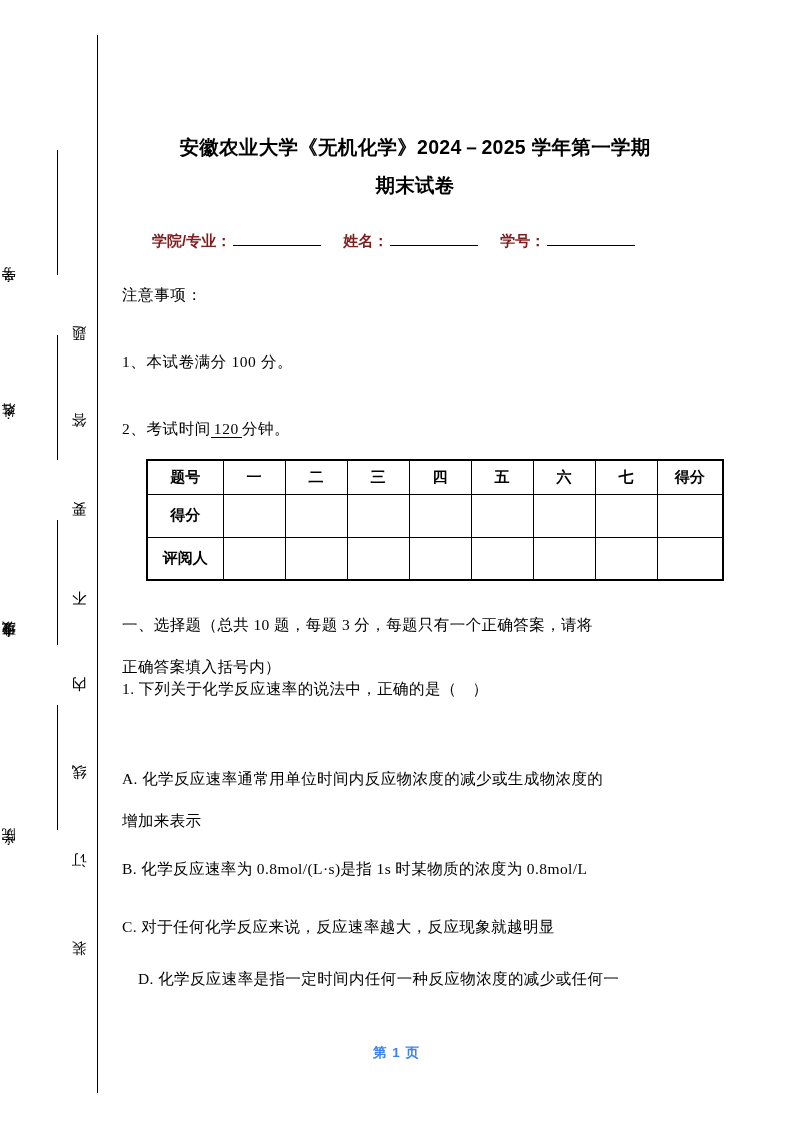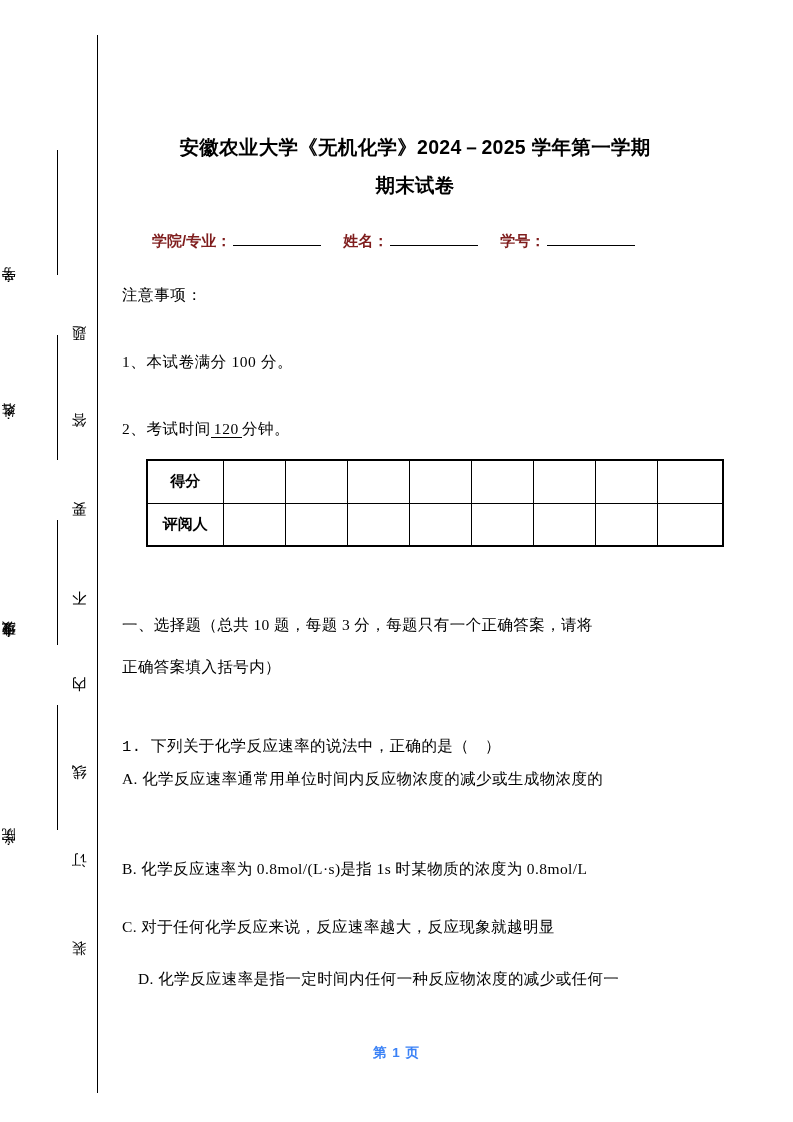--- a/index.html
+++ b/index.html
@@ -178,21 +178,21 @@
     position: absolute;
     left: 12px;
     width: 606px;
     font-family: "Liberation Serif", "DejaVu Serif", serif;
     font-size: 15.5px;
     line-height: 42px;
     color: #000000;
     letter-spacing: 0.4px;
   }
   #sec1-head { top: 604px; }
-  #q1-stem   { top: 726px; font-family: Liberation Mono, monospace; }
+  #q1-stem   { top: 668px; }
   #q1-optA   { top: 758px; }
   #q1-optB   { top: 848px; }
   #q1-optC   { top: 906px; }
   #q1-optD   { top: 958px; margin-left: 16px; }
 
   .nowrapline { white-space: nowrap; }
 
   
   #footer {
     position: absolute;
@@ -261,20 +261,31 @@
             <col class="c-num">
             <col class="c-num">
             <col class="c-num">
             <col class="c-num">
             <col class="c-num">
             <col class="c-num">
             <col class="c-num">
             <col class="c-total">
         </colgroup>
         <tbody>
+          <tr class="row-head">
+            <td>题号</td>
+            <td>一</td>
+            <td>二</td>
+            <td>三</td>
+            <td>四</td>
+            <td>五</td>
+            <td>六</td>
+            <td>七</td>
+            <td>得分</td>
+          </tr>
           <tr class="row-body">
             <td>得分</td>
             <td></td>
             <td></td>
             <td></td>
             <td></td>
             <td></td>
             <td></td>
             <td></td>
             <td></td>
@@ -296,20 +307,21 @@
 
     <div class="qtext" id="sec1-head">
       <div class="nowrapline">一、选择题（总共 10 题，每题 3 分，每题只有一个正确答案，请将</div>
       <div class="nowrapline">正确答案填入括号内）</div>
     </div>
 
     <div class="qtext nowrapline" id="q1-stem">1. 下列关于化学反应速率的说法中，正确的是（　）</div>
 
     <div class="qtext" id="q1-optA">
       <div class="nowrapline">A. 化学反应速率通常用单位时间内反应物浓度的减少或生成物浓度的</div>
+      <div class="nowrapline">增加来表示</div>
     </div>
 
     <div class="qtext nowrapline" id="q1-optB">B. 化学反应速率为 0.8mol/(L·s)是指 1s 时某物质的浓度为 0.8mol/L</div>
 
     <div class="qtext nowrapline" id="q1-optC">C. 对于任何化学反应来说，反应速率越大，反应现象就越明显</div>
 
     <div class="qtext nowrapline" id="q1-optD">D. 化学反应速率是指一定时间内任何一种反应物浓度的减少或任何一</div>
 
   </div>
 

